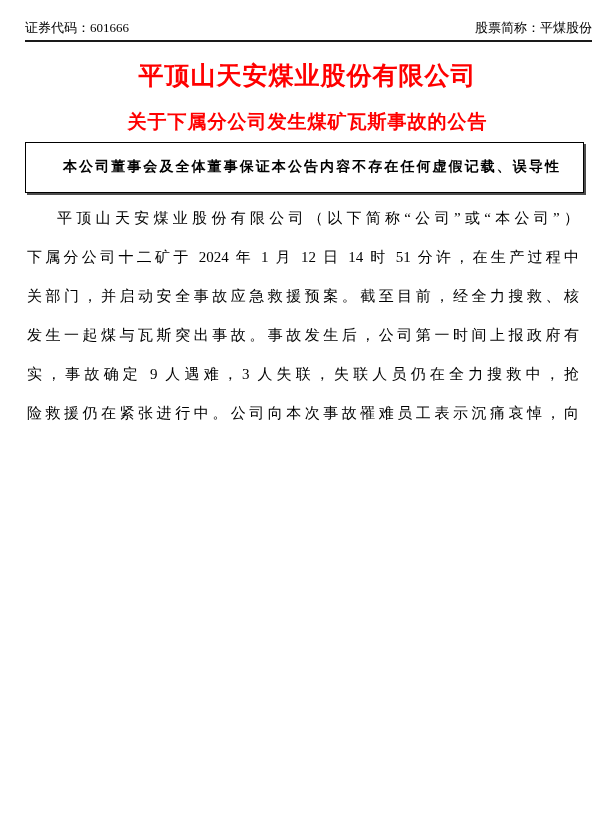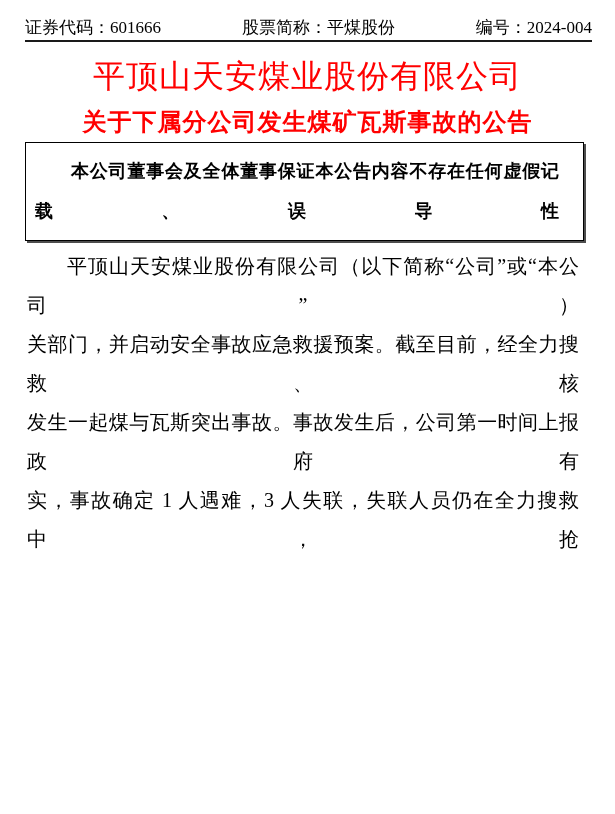--- a/index.html
+++ b/index.html
@@ -18,55 +18,55 @@
   }
   
   .doc-header {
     display: flex;
     justify-content: space-between;
     align-items: flex-end;
     margin: 0 23px 0 25px;
     padding-top: 14px;
     height: 26px;
     border-bottom: 2px solid #1a1a1a;
-    font-size: 17px;
+    font-size: 13px;
     line-height: 24px;
     white-space: nowrap;
   }
   
   .title-1 {
     margin: 18px 27px 0 27px;
-    font-size: 32px;
+    font-size: 25px;
     line-height: 32px;
-    font-weight: normal;
+    font-weight: bold;
     text-align: center;
     letter-spacing: 1px;
   }
   .title-2 {
     margin: 14px 27px 0 27px;
-    font-size: 24px;
+    font-size: 19px;
     line-height: 32px;
     font-weight: bold;
     text-align: center;
     letter-spacing: 1px;
   }
   
   .decl-box {
     margin: 4px 31px 0 25px;
     border: 1px solid #000000;
     box-shadow: 2px 2px 0 #4d4d4d;
     padding: 8px 24px 9px 9px;
-    font-size: 18px;
+    font-size: 14px;
     font-weight: bold;
-    line-height: 40px;
+    line-height: 32px;
   }
   
   .body-text {
     margin: 6px 36px 0 27px;
-    font-size: 20px;
+    font-size: 15px;
     line-height: 39px;
   }
   .line {
     text-align: justify;
     text-align-last: justify;
     white-space: normal;
   }
   .line.last {
     text-align-last: left;
   }
@@ -75,31 +75,32 @@
   }
 </style>
 </head>
 <body>
 
 <div class="page">
 
   <div class="doc-header">
     <span>证券代码：601666</span>
     <span>股票简称：平煤股份</span>
-    <span>编号：2024-004</span>
   </div>
 
   <div class="title-1" style="color:#ff0000">平顶山天安煤业股份有限公司</div>
   <div class="title-2" style="color:#ff0000">关于下属分公司发生煤矿瓦斯事故的公告</div>
 
   <div class="decl-box">
     <div class="line indent">本公司董事会及全体董事保证本公告内容不存在任何虚假记载、误导性</div>
   </div>
 
   <div class="body-text">
     <div class="line indent">平顶山天安煤业股份有限公司（以下简称“公司”或“本公司”）</div>
+    <div class="line">下属分公司十二矿于 2024 年 1 月 12 日 14 时 51 分许，在生产过程中</div>
     <div class="line">关部门，并启动安全事故应急救援预案。截至目前，经全力搜救、核</div>
     <div class="line">发生一起煤与瓦斯突出事故。事故发生后，公司第一时间上报政府有</div>
-    <div class="line">实，事故确定 1 人遇难，3 人失联，失联人员仍在全力搜救中，抢</div>
+    <div class="line">实，事故确定 9 人遇难，3 人失联，失联人员仍在全力搜救中，抢</div>
+    <div class="line">险救援仍在紧张进行中。公司向本次事故罹难员工表示沉痛哀悼，向</div>
 
   </div>
 
 </div>
 
 </body></html>

